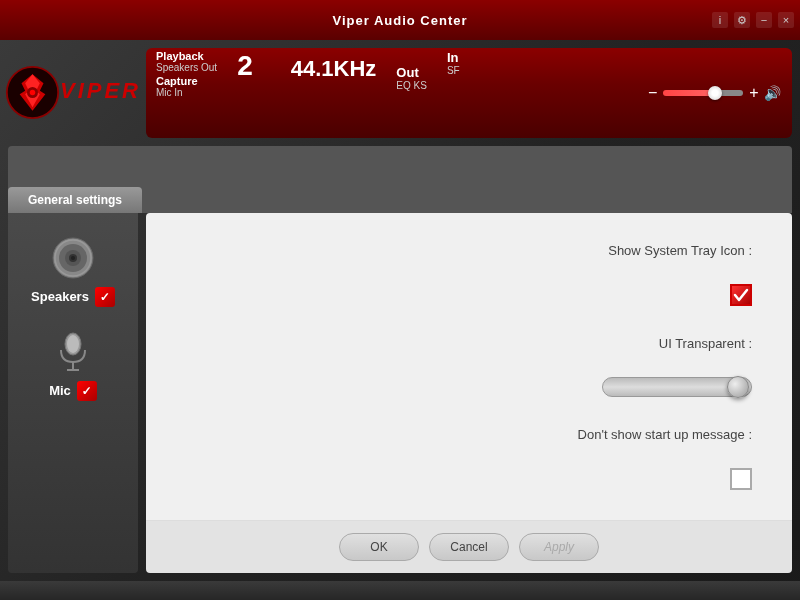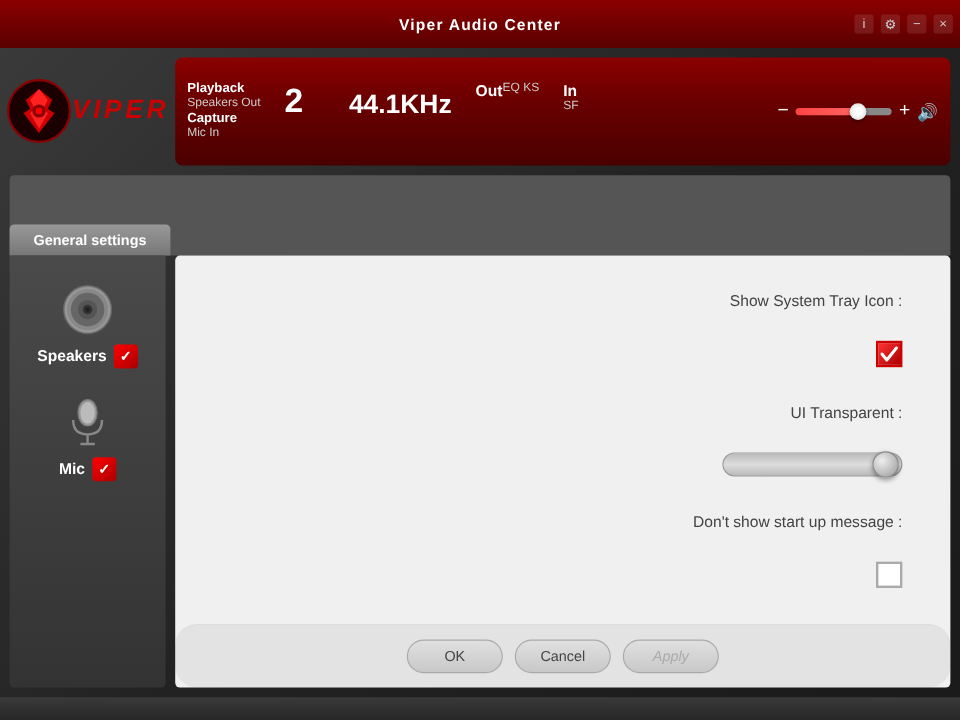--- a/index.html
+++ b/index.html
@@ -93,21 +93,21 @@
       margin-top: -4px;
     }
 
     
     .transport-bar {
       flex: 1;
       background: linear-gradient(to bottom, #8b0000 0%, #6a0000 40%, #4a0000 100%);
       border-radius: 6px;
       display: flex;
       flex-direction: column;
-      padding: 20px 10px;
+      padding: 2px 10px;
       position: relative;
     }
     .transport-row1 {
       display: flex;
       align-items: flex-start;
       gap: 20px;
     }
     .playback-section {
       display: flex;
       flex-direction: column;
@@ -140,22 +140,24 @@
       padding-top: 2px;
     }
     .freq-display {
       color: #fff;
       font-size: 22px;
       font-weight: bold;
       margin-left: 18px;
     }
     .out-section {
       display: flex;
+      flex-direction: column;
       color: #fff;
       font-size: 11px;
+      margin-top: 15px;
     }
     .out-label { font-weight: bold; font-size: 13px; }
     .eq-ks { color: #ccc; font-size: 10px; }
     .in-section {
       display: flex;
       flex-direction: column;
       color: #fff;
       font-size: 11px;
     }
     .in-label { font-weight: bold; font-size: 13px; }
@@ -343,21 +345,20 @@
     }
 
     
     .settings-footer {
       padding: 12px 20px;
       display: flex;
       justify-content: center;
       gap: 10px;
       background: rgba(0,0,0,0.05);
       border-top: 1px solid #ddd;
-      border-radius: 18px;
     }
     .footer-btn {
       width: 80px;
       height: 28px;
       border-radius: 14px;
       border: 1px solid #aaa;
       background: linear-gradient(to bottom, #e0e0e0, #c8c8c8);
       color: #444;
       font-size: 12px;
       cursor: pointer;

